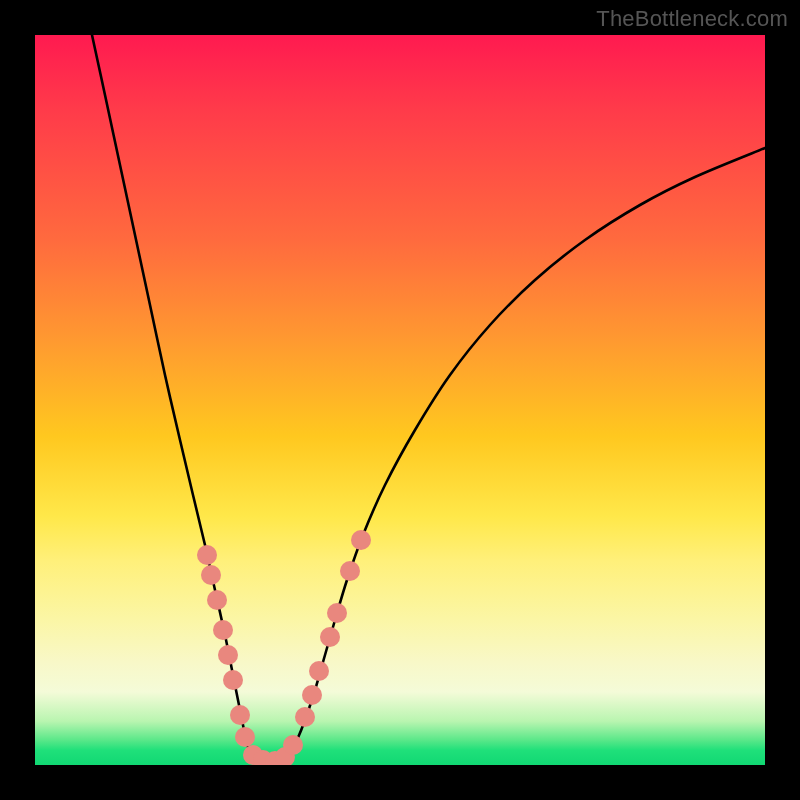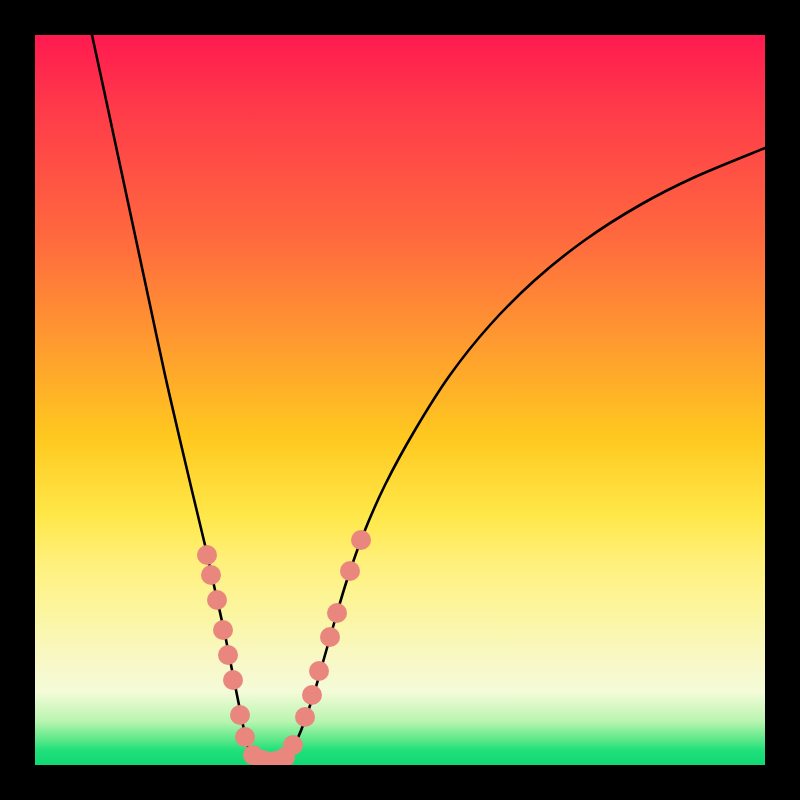--- a/index.html
+++ b/index.html
@@ -59,20 +59,21 @@
     font-weight: 500;
     letter-spacing: 0.2px;
     user-select: none;
   }
 </style>
 </head>
 <body>
 
 <div class="frame">
 
+  <div class="watermark">TheBottleneck.com</div>
 
   <div class="plot-area">
     <svg class="curves" viewBox="0 0 730 730" preserveAspectRatio="none">
       <g id="lines-layer">
           <path d="M 57 0 C 59.08 9.6, 65.52 39.2, 70 60 C 74.48 80.8, 80.2 107.6, 85 130 C 89.8 152.4, 95.2 177.6, 100 200 C 104.8 222.4, 110.2 247.6, 115 270 C 119.8 292.4, 125.2 318.4, 130 340 C 134.8 361.6, 140.52 385.8, 145 405 C 149.48 424.2, 154 443.2, 158 460 C 162 476.8, 166.48 494.8, 170 510 C 173.52 525.2, 176.8 540.6, 180 555 C 183.2 569.4, 187.12 586.4, 190 600 C 192.88 613.6, 195.6 628, 198 640 C 200.4 652, 203.08 665.4, 205 675 C 206.92 684.6, 208.72 694.08, 210 700 C 211.28 705.92, 212.04 708.8, 213 712 C 213.96 715.2, 214.88 718.08, 216 720 C 217.12 721.92, 218.08 723.04, 220 724 C 221.92 724.96, 224.8 725.68, 228 726 C 231.2 726.32, 238.08 726, 240 726" fill="none" stroke="#000000" stroke-width="2.6" stroke-linecap="round"></path>
           <path d="M 240 726 C 241.28 725.68, 245.6 725.28, 248 724 C 250.4 722.72, 252.76 721.04, 255 718 C 257.24 714.96, 259.6 710.28, 262 705 C 264.4 699.72, 267.12 693, 270 685 C 272.88 677, 276.8 665.4, 280 655 C 283.2 644.6, 286.8 631.2, 290 620 C 293.2 608.8, 296.48 597, 300 585 C 303.52 573, 307.52 558.6, 312 545 C 316.48 531.4, 321.92 515.2, 328 500 C 334.08 484.8, 341.68 466.8, 350 450 C 358.32 433.2, 369.6 412.6, 380 395 C 390.4 377.4, 403 356.8, 415 340 C 427 323.2, 441.4 305.2, 455 290 C 468.6 274.8, 484.8 258.6, 500 245 C 515.2 231.4, 533.2 217, 550 205 C 566.8 193, 587.4 180.08, 605 170 C 622.6 159.92, 640 151.12, 660 142 C 680 132.88, 718.8 117.64, 730 113" fill="none" stroke="#000000" stroke-width="2.6" stroke-linecap="round"></path>
         </g>
       <g id="dots-layer">
           <circle cx="172" cy="520" r="10" fill="#e9877e"></circle>
           <circle cx="176" cy="540" r="10" fill="#e9877e"></circle>

